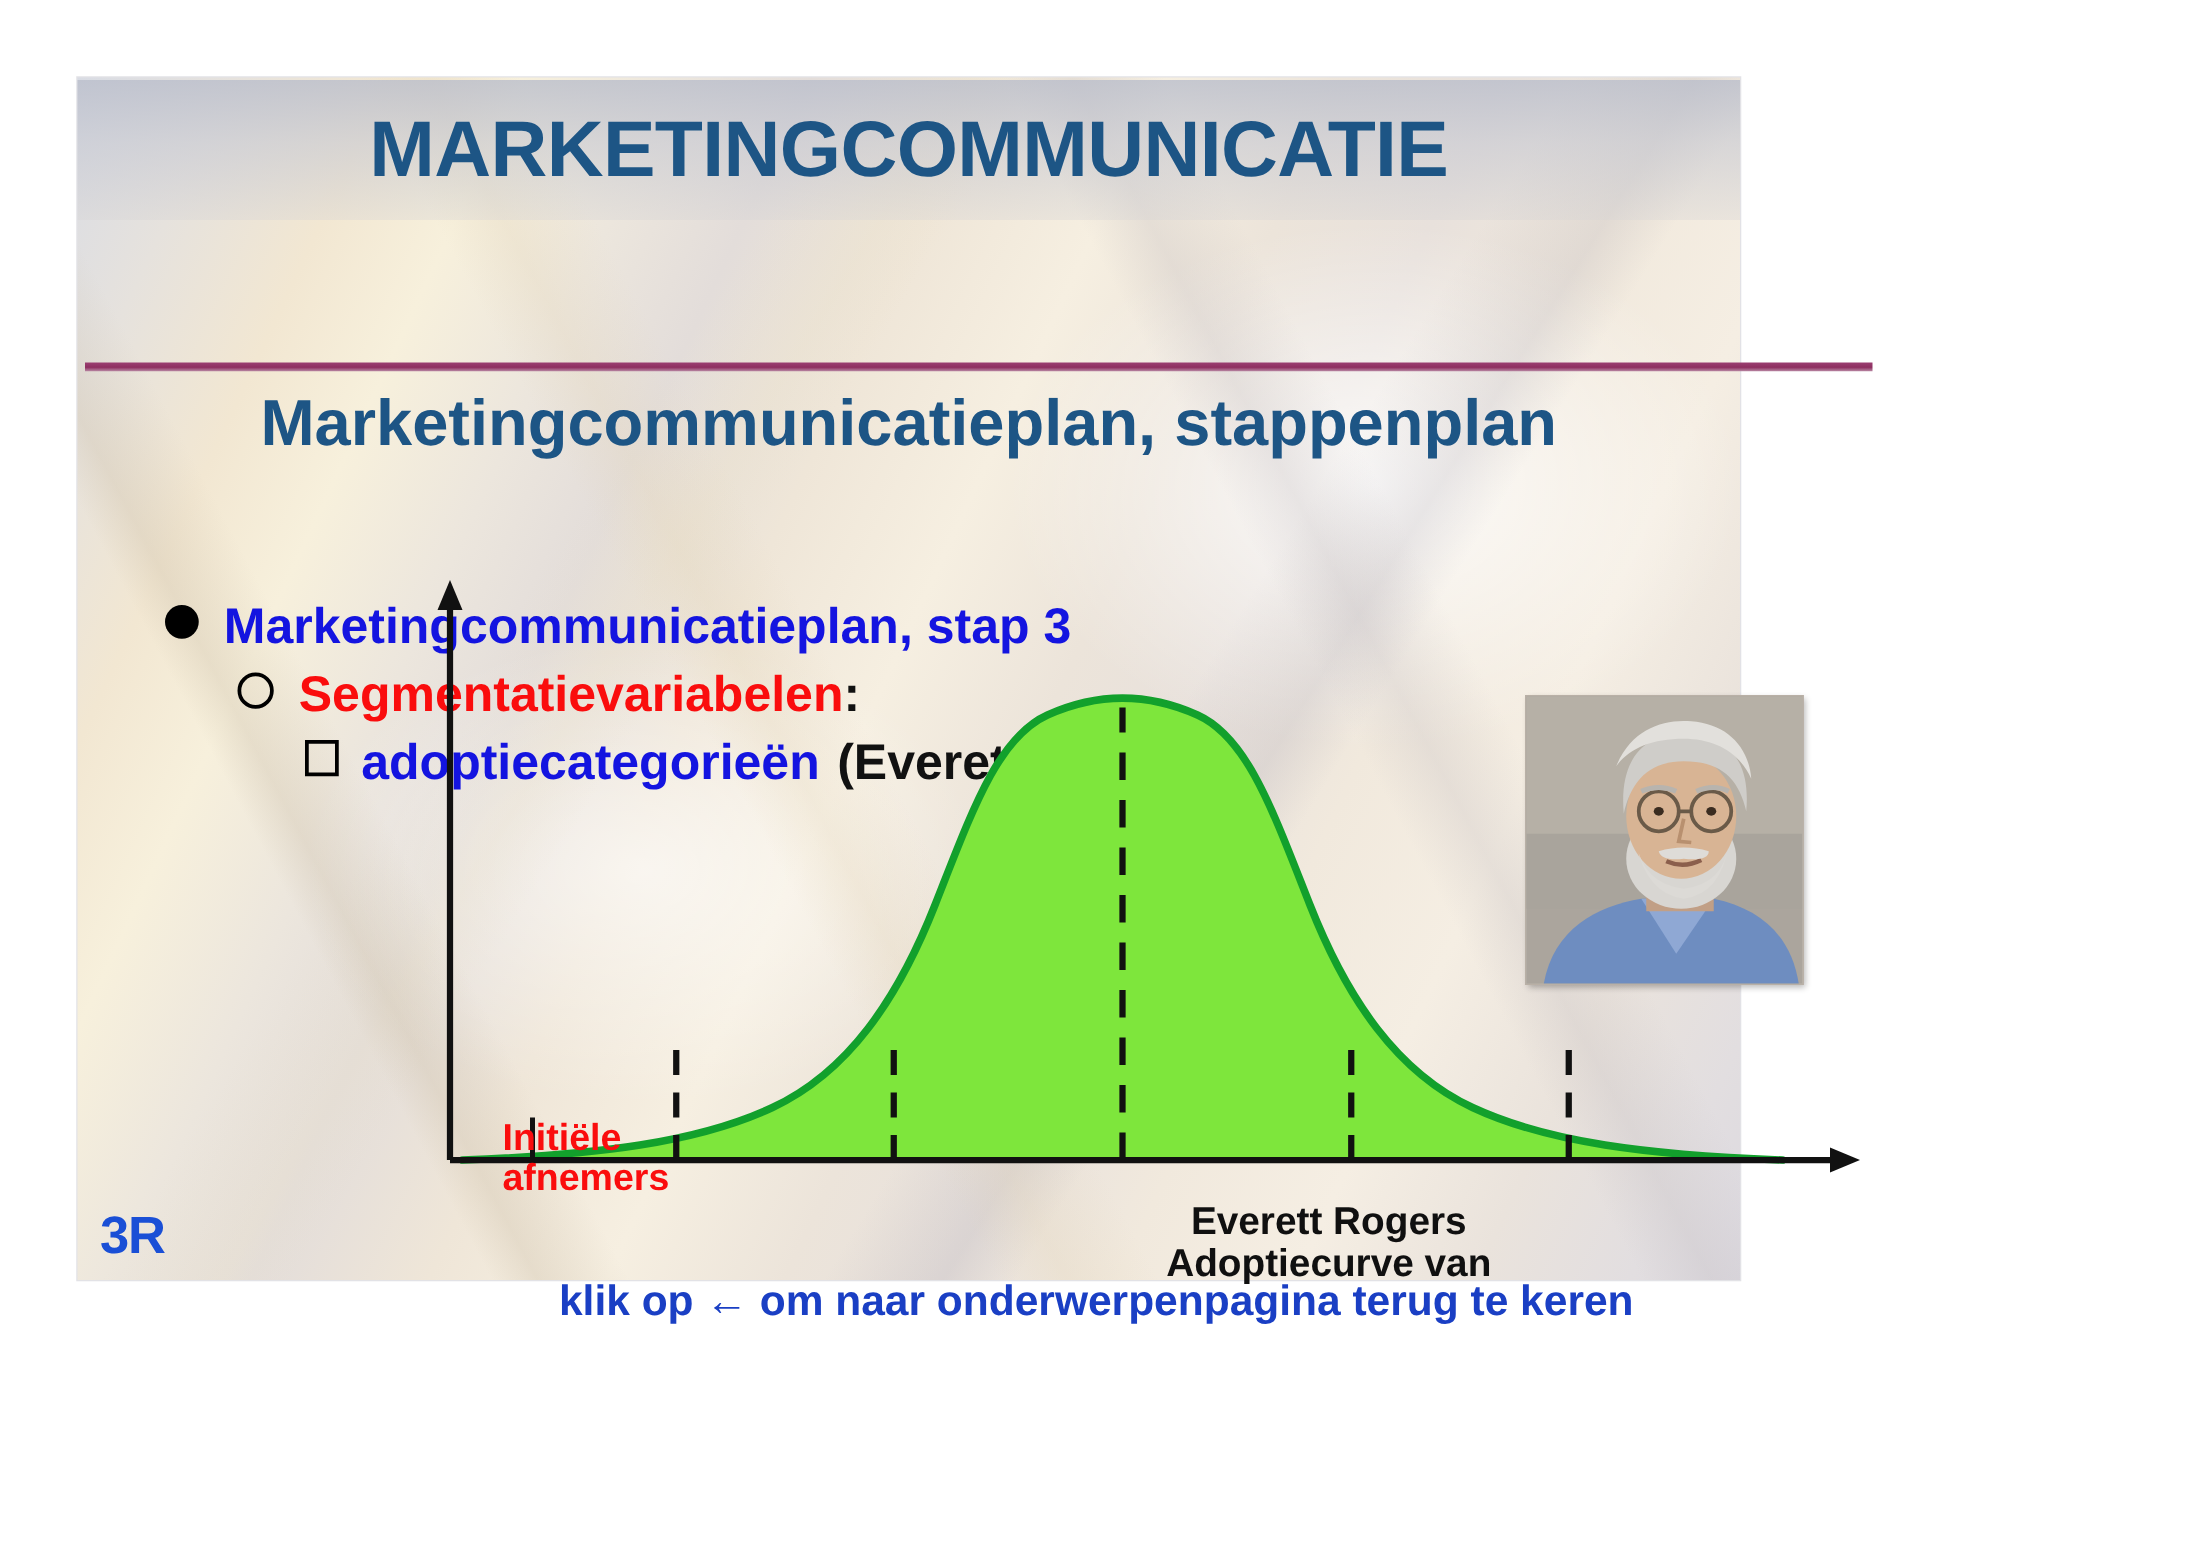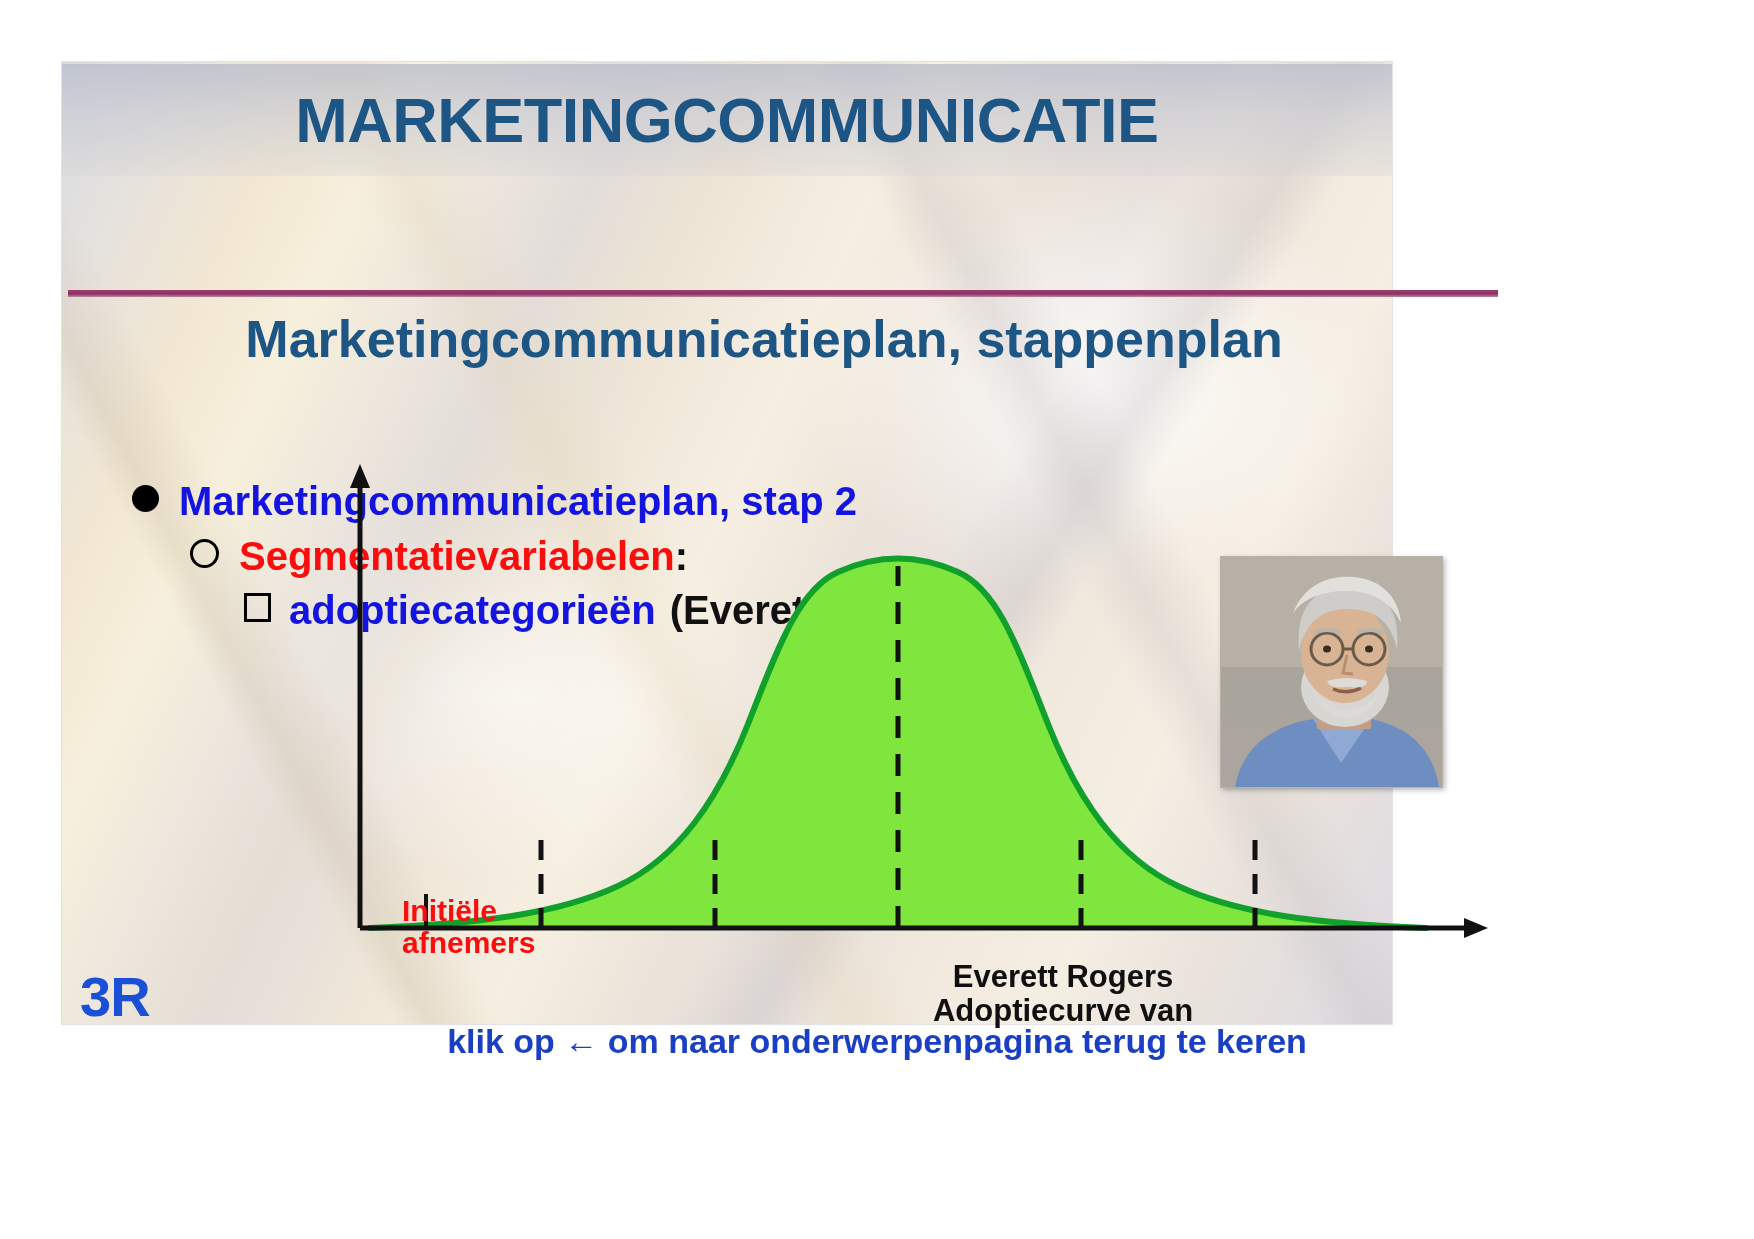--- a/index.html
+++ b/index.html
@@ -76,21 +76,20 @@
   }
   .subtitle {
     position: absolute;
     left: 0; top: 128px;
     width: 100%;
     text-align: center;
     font-size: 52px;
     font-weight: bold;
     color: #1d5585;
     white-space: nowrap;
-    padding-left: 37px;
   }
 
   
   .bullets { position: absolute; left: 0; top: 238px; width: 100%; }
   .bul {
     display: flex;
     align-items: baseline;
     white-space: nowrap;
   }
   .bul .marker { display: inline-block; }
@@ -149,21 +148,21 @@
     border: 1px solid #b9b0a6;
     overflow: hidden;
     background: #b9b3ab;
     box-shadow: 2px 2px 5px rgba(0,0,0,0.28);
   }
 
   
   #logo {
     position: absolute;
     left: 18px; top: 902px;
-    font-size: 56px;
+    font-size: 42px;
     font-weight: bold;
     color: #1a4fd6;
     letter-spacing: -1px;
   }
 
   
   #footer {
     position: absolute;
     left: 0; top: 1022px;
     width: 1754px;
@@ -182,21 +181,21 @@
   <div class="title-band">
     <div class="main-title">MARKETINGCOMMUNICATIE</div>
   </div>
   <div class="title-rule"></div>
   <div class="subtitle">Marketingcommunicatieplan, stappenplan</div>
 
   <div class="bullets">
 
     <div class="bul bul1">
       <span class="marker"></span>
-      <span class="txt">Marketingcommunicatieplan, stap 2</span>
+      <span class="txt">Marketingcommunicatieplan, stap 3</span>
     </div>
 
     <div class="bul bul2">
       <span class="marker"></span>
       <span class="txt">Segmentatievariabelen</span>
       <span class="colon">:</span>
     </div>
 
     <div class="bul bul3">
       <span class="marker"></span>

